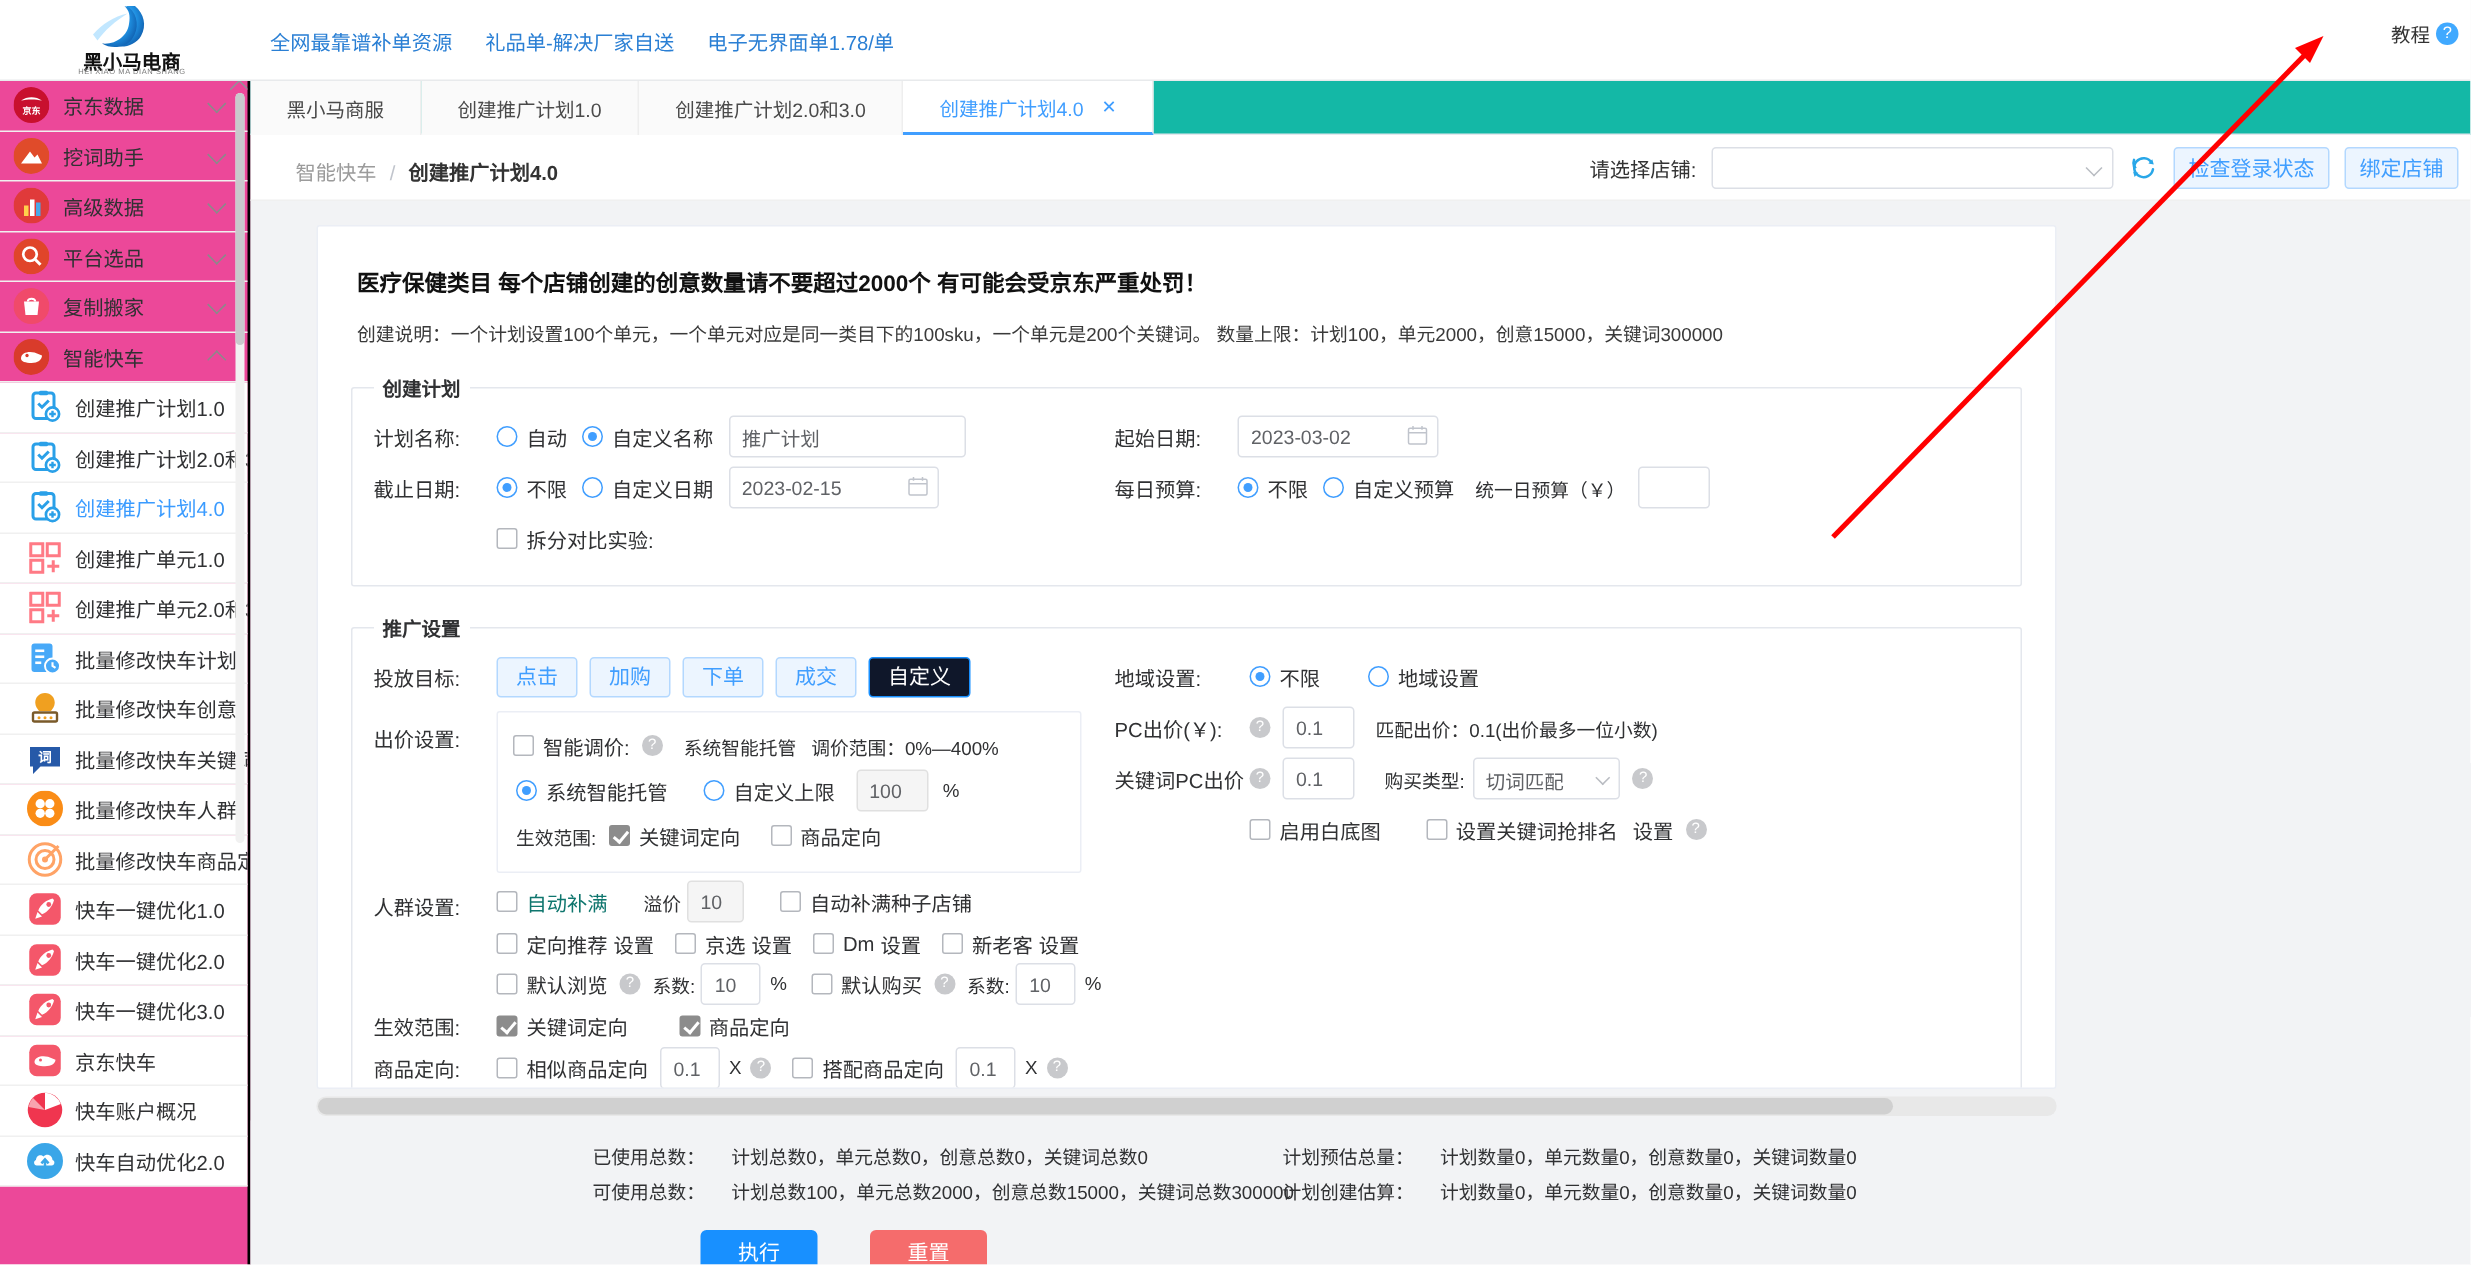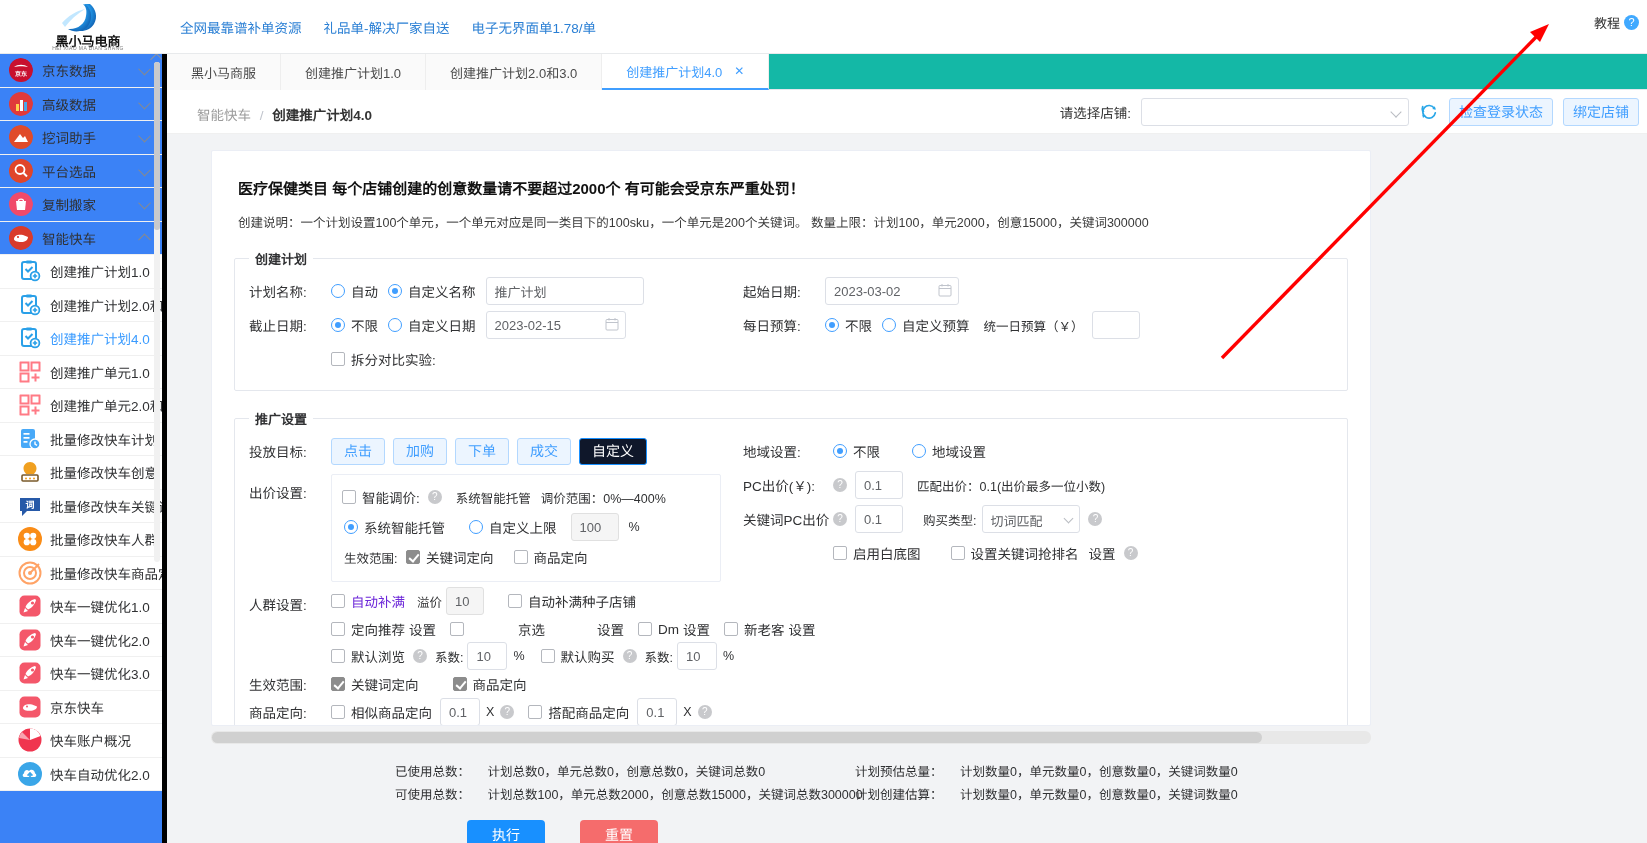--- a/index.html
+++ b/index.html
@@ -55,22 +55,22 @@
   .tutorial .qmark {
     width: 15px; height: 15px; border-radius: 50%;
     background: #40a9ff; color: #fff;
     font-size: 11px; line-height: 15px; text-align: center;
     display: inline-block;
   }
 
   
   .sidebar {
     position: absolute; left: 0; top: 54px; width: 167px; height: 789px;
-    background: #3b82f6;
-    border-right: 5px solid #000000;
+    background: #ec4899;
+    border-right: 2px solid #000000;
     overflow: hidden;
   }
   .side-scroll { position: relative; width: 167px; }
   .side-group {
     display: flex; align-items: center;
     height: 33.5px; padding-left: 8px;
     border-bottom: 1px solid #f0f0f0;
     cursor: pointer;
     position: relative;
   }
@@ -277,21 +277,21 @@
     border-radius: 2px; position: relative;
   }
   .cbox.on .cb { background: #8c8c8c; border-color: #8c8c8c; }
   .cbox.on .cb::after {
     content: ""; position: absolute;
     left: 4px; top: 1px; width: 4px; height: 8px;
     border-right: 2px solid #fff; border-bottom: 2px solid #fff;
     transform: rotate(40deg);
   }
   .cbox .ctxt { margin-left: 6px; font-size: 13.5px; color: #303133; }
-  .cbox .ctxt.red { color: #6d28d9; }
+  .cbox .ctxt.red { color: #0f766e; }
 
   
   .inp {
     height: 28px; border: 1px solid #dcdfe6; border-radius: 3px;
     background: #fff; font-size: 13px; color: #606266;
     padding: 0 8px; outline: none;
     font-family: "Liberation Sans", sans-serif;
   }
   .inp.flat { background: #f5f5f5; border-color: #e0e0e0; }
   .datewrap { position: relative; display: inline-block; }
@@ -423,37 +423,37 @@
               <path d="M5 9 C9 6 15 6 19 9 C15 8 9 8 5 9 Z" fill="#fff"></path>
               <text x="12" y="18" font-size="6" fill="#fff" text-anchor="middle" font-family="Liberation Sans">京东</text>
             </svg>
           </span>
           <span class="glabel">京东数据</span>
           <span class="chev"></span>
         </div>
         <div class="side-group">
           <span class="gicon">
             <svg viewBox="0 0 24 24" width="24" height="24">
+              <circle cx="12" cy="12" r="12" fill="#e04b2a"></circle>
+              <path d="M5 17 L11 9 L14 13 L16 11 L19 17 Z" fill="#fff"></path>
+            </svg>
+          </span>
+          <span class="glabel">挖词助手</span>
+          <span class="chev"></span>
+        </div>
+        <div class="side-group">
+          <span class="gicon">
+            <svg viewBox="0 0 24 24" width="24" height="24">
               <circle cx="12" cy="12" r="12" fill="#e03a3a"></circle>
               <rect x="7" y="12" width="3" height="7" fill="#ffd04b"></rect>
               <rect x="11" y="8" width="3" height="11" fill="#fff"></rect>
               <rect x="15" y="10" width="3" height="9" fill="#4aa8e8"></rect>
             </svg>
           </span>
           <span class="glabel">高级数据</span>
-          <span class="chev"></span>
-        </div>
-        <div class="side-group">
-          <span class="gicon">
-            <svg viewBox="0 0 24 24" width="24" height="24">
-              <circle cx="12" cy="12" r="12" fill="#e04b2a"></circle>
-              <path d="M5 17 L11 9 L14 13 L16 11 L19 17 Z" fill="#fff"></path>
-            </svg>
-          </span>
-          <span class="glabel">挖词助手</span>
           <span class="chev"></span>
         </div>
         <div class="side-group">
           <span class="gicon">
             <svg viewBox="0 0 24 24" width="24" height="24">
               <circle cx="12" cy="12" r="12" fill="#e0452a"></circle>
               <circle cx="11" cy="10.5" r="4.5" fill="none" stroke="#fff" stroke-width="1.8"></circle>
               <line x1="14.5" y1="14" x2="18" y2="17.5" stroke="#fff" stroke-width="2"></line>
             </svg>
           </span>
@@ -859,35 +859,35 @@
             </div>
 
             <div class="frow" style="align-items:flex-start; margin-top:4px;">
               <span class="flabel" style="padding-top:8px;">人群设置:</span>
               <div style="width:400px;">
                 <div class="frow" style="min-height:30px;">
                   <label class="cbox">
                     <span class="cb"></span>
                     <span class="ctxt red">自动补满</span>
                   </label>
-                  <span class="smallhint" style="margin-left:4px;">溢价</span>
+                  <span class="smallhint" style="margin-left:16px;">溢价</span>
                   <input class="inp flat" style="width: 38px; margin-left: 4px;" value="10">
                   <label class="cbox" style="margin-left:24px;">
                     <span class="cb"></span>
                     <span class="ctxt">自动补满种子店铺</span>
                   </label>
                 </div>
 
                 <div class="frow" style="min-height:26px;" id="crowd-row2">
                     <label class="cbox" style="margin-right: 14px;">
                       <span class="cb"></span>
                       <span class="ctxt">定向推荐</span>
                       <span class="linkish" style="margin-left: 4px;">设置</span>
                     </label>
-                    <label class="cbox" style="margin-right: 14px; gap: 48px;">
+                    <label class="cbox" style="margin-right: 14px;">
                       <span class="cb"></span>
                       <span class="ctxt">京选</span>
                       <span class="linkish" style="margin-left: 4px;">设置</span>
                     </label>
                     <label class="cbox" style="margin-right: 14px;">
                       <span class="cb"></span>
                       <span class="ctxt">Dm</span>
                       <span class="linkish" style="margin-left: 4px;">设置</span>
                     </label>
                     <label class="cbox" style="margin-right: 32px;">

